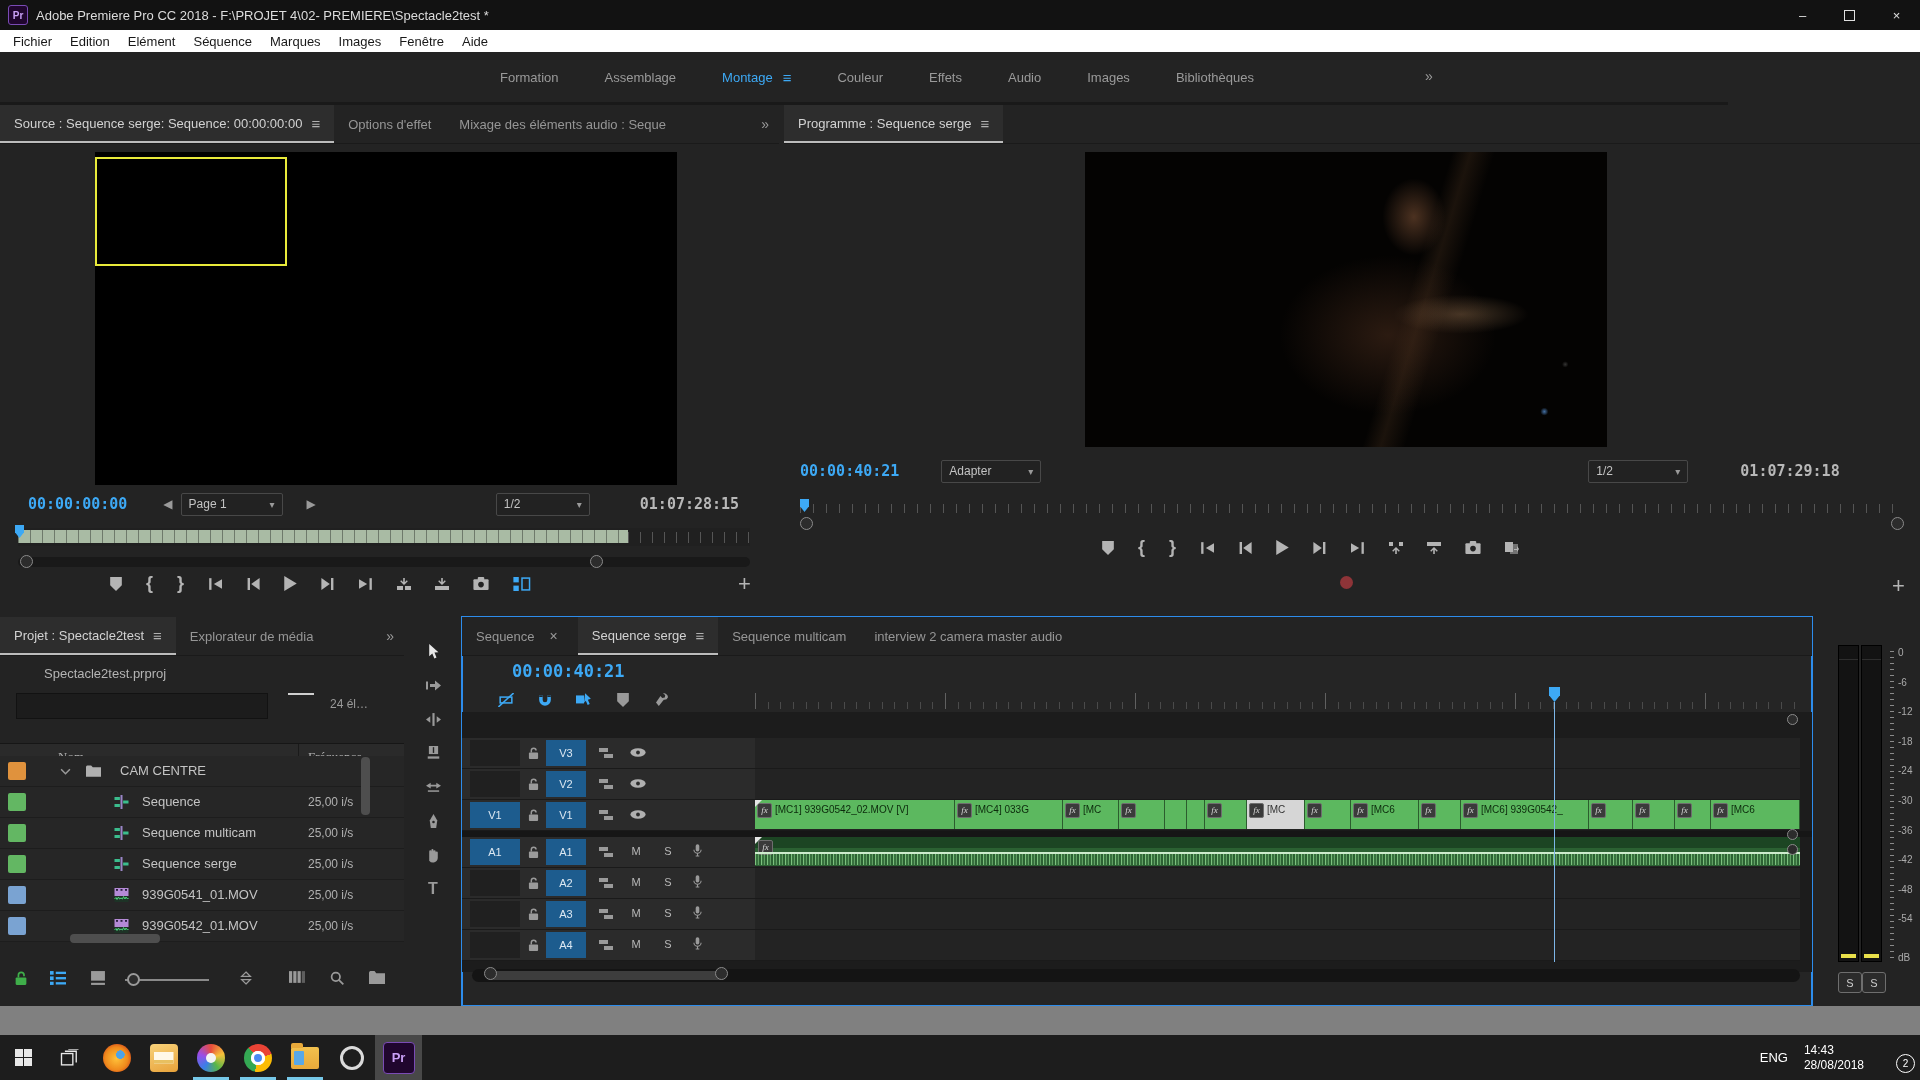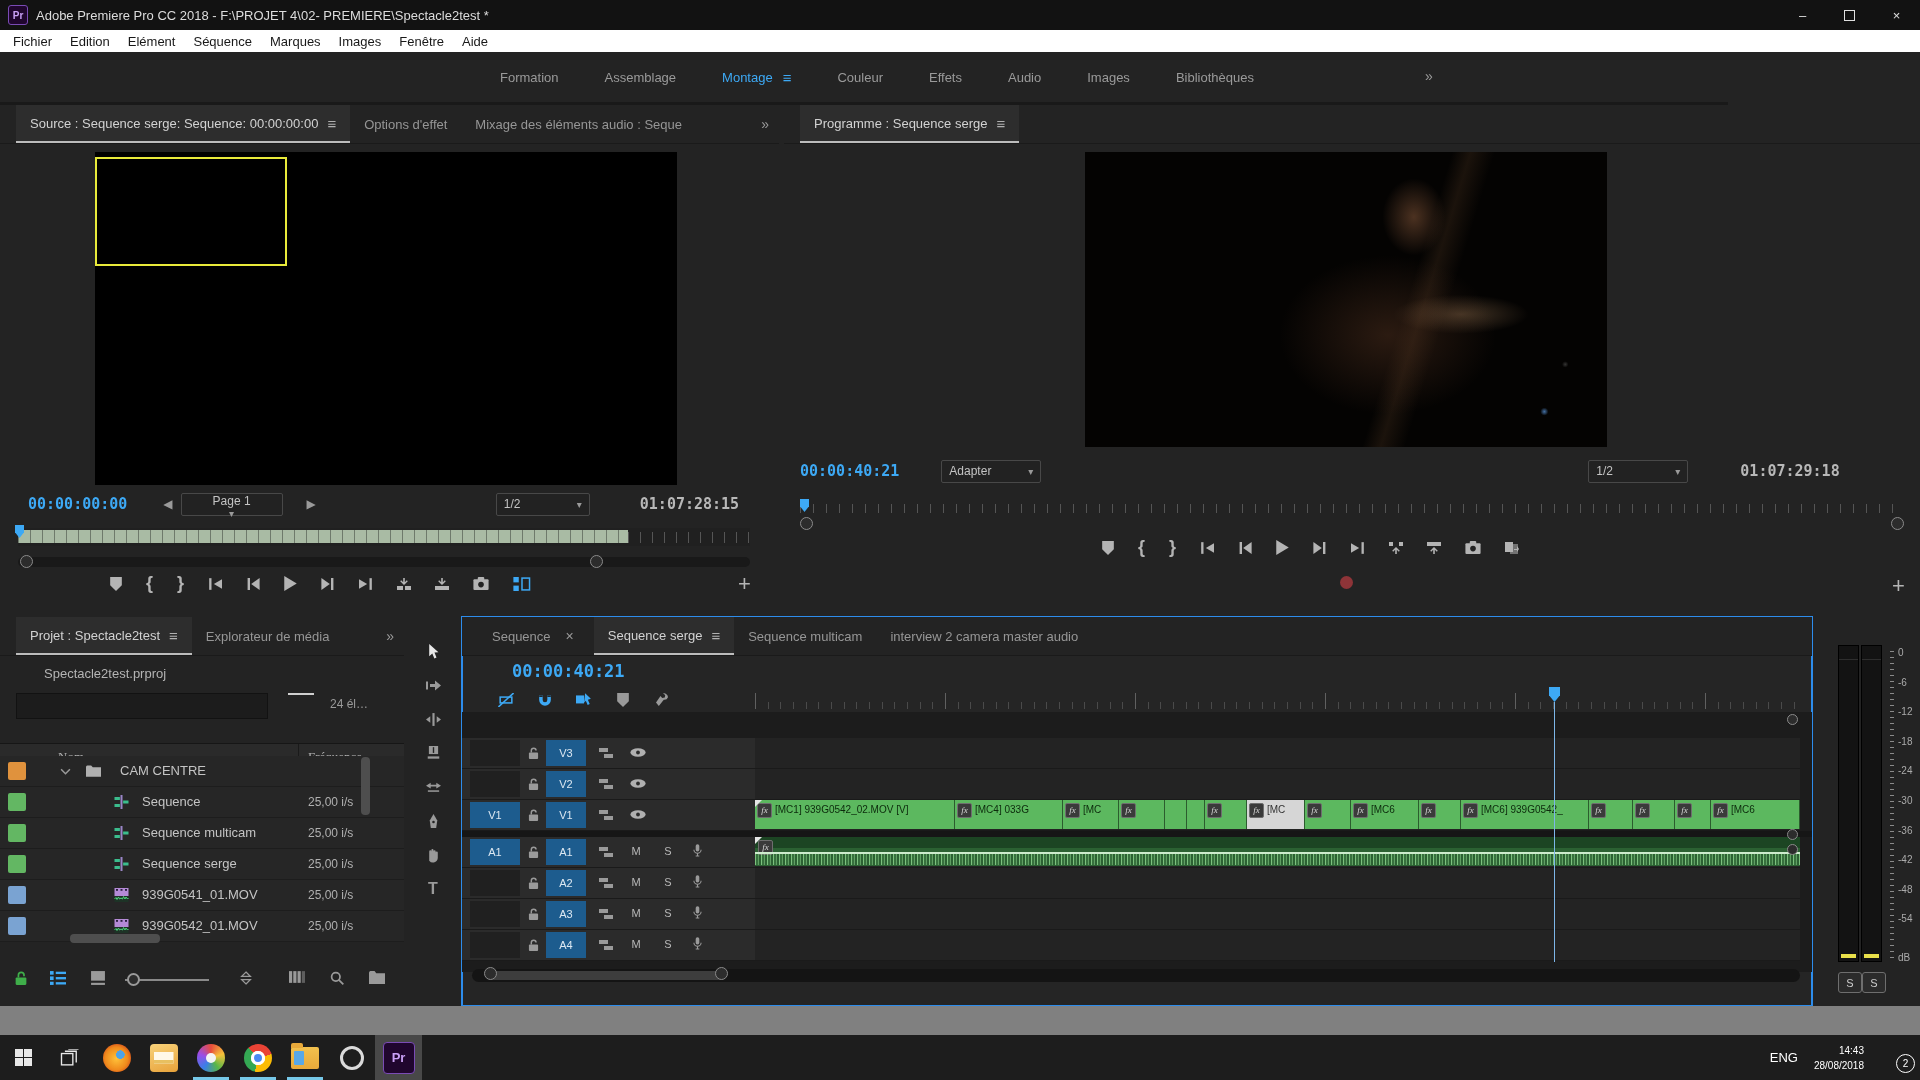--- a/index.html
+++ b/index.html
@@ -22,21 +22,21 @@
   .menu-item{color:#181818;padding:0 9px;font-size:13px;}
   
   #workspacebar{left:0;top:52px;width:1728px;height:53px;background:#232323;border-bottom:3px solid #191919;box-sizing:border-box;}
   #wsrow{position:absolute;left:500px;top:0;height:50px;display:flex;align-items:center;gap:46px;}
   .ws-tab{color:#9a9a9a;font-size:13px;white-space:nowrap;display:flex;align-items:center;gap:10px;}
   .ws-tab.active{color:#3da9f5;}
   .ws-tab .icon{color:#3da9f5;font-size:15px;line-height:15px;}
   #ws-overflow{position:absolute;left:1425px;top:16px;color:#9a9a9a;font-size:14px;}
   
   .panel{background:#232323;}
-  .tabrow{position:absolute;left:0;top:0;right:0;height:38px;background:#232323;display:flex;align-items:stretch;border-bottom:1px solid #1a1a1a;padding-left:16px;}
+  .tabrow{position:absolute;left:0;top:0;right:0;height:38px;background:#232323;display:flex;align-items:stretch;border-bottom:1px solid #1a1a1a;}
   .ptab{display:flex;align-items:center;gap:9px;padding:0 14px;color:#969696;font-size:13px;white-space:nowrap;}
   .ptab.active{background:#2d2d2d;color:#d2d2d2;border-bottom:2px solid #bcbcbc;}
   .ptab .icon{color:#b0b0b0;font-size:15px;line-height:13px;}
   .overflow{margin-left:auto;padding:0 10px;display:flex;align-items:center;color:#9a9a9a;font-size:14px;}
   .tc-blue{color:#3da9f5;font-family:"DejaVu Sans Mono",monospace;font-weight:bold;}
   .tc-gray{color:#b8b8b8;font-family:"DejaVu Sans Mono",monospace;font-weight:bold;}
   .dropdown{display:flex;align-items:center;justify-content:space-between;background:#222;border:1px solid #484848;
             border-radius:2px;color:#c4c4c4;font-size:12px;padding:0 7px;height:23px;box-sizing:border-box;}
   .dd-car{color:#9a9a9a;font-size:10px;}
   .tbtn{display:flex;align-items:center;justify-content:center;color:#b4b4b4;}
@@ -171,21 +171,21 @@
   #chrome-i:after{content:"";position:absolute;left:7px;top:7px;width:14px;height:14px;border-radius:50%;background:#fff;box-shadow:inset 0 0 0 3px #fff;}
   #chrome-i:before{content:"";position:absolute;left:10px;top:10px;width:8px;height:8px;border-radius:50%;background:#4a8af4;z-index:1;}
   #explorer-i{width:28px;height:22px;background:linear-gradient(#f2c14e,#e8a93a);border-radius:2px;position:relative;}
   #explorer-i:before{content:"";position:absolute;left:0;top:-4px;width:12px;height:5px;background:#e8a93a;border-radius:2px 2px 0 0;}
   #explorer-i:after{content:"";position:absolute;left:3px;top:4px;width:10px;height:14px;background:#58a8e8;border-radius:1px;}
   #cortana-i{width:24px;height:24px;border:3px solid #dadada;border-radius:50%;box-sizing:border-box;}
   #premiere-i{width:30px;height:30px;background:#20062e;border:1px solid #7a4bb5;border-radius:4px;color:#c9a0f5;
               font-size:13px;font-weight:bold;display:flex;align-items:center;justify-content:center;}
   #tray{margin-left:auto;display:flex;align-items:center;gap:16px;padding-right:12px;color:#fff;}
   .tray-ic{width:18px;height:14px;color:#fff;}
-  #tb-clock{text-align:right;font-size:10px;line-height:15px;color:#fff;}
+  #tb-clock{text-align:left;font-size:12px;line-height:15px;color:#fff;}
   #notif{position:relative;width:28px;height:22px;color:#fff;}
   #notif-badge{position:absolute;right:-7px;bottom:-4px;width:17px;height:17px;border:1px solid #fff;border-radius:50%;
                background:#1d1d1d;font-size:10px;display:flex;align-items:center;justify-content:center;}
 </style>
 </head>
 <body>
 
 <div id="root">
 
   <div id="titlebar" class="abs">
@@ -238,21 +238,21 @@
           <span>Mixage des éléments audio : Seque</span>
         </div>
         <span class="overflow">»</span>
       </div>
     <div id="src-video" class="abs">
       <div id="src-saferect" class="abs"></div>
     </div>
     <div class="mon-controls" style="left:0;right:0;top:385px;height:28px;">
       <span class="tc-blue" style="margin-left:28px;font-size:15px;">00:00:00:00</span>
       <span class="tbtn" style="margin-left:36px;font-size:12px;color:#9a9a9a;">◀</span>
-      <span class="dropdown" style="width:102px;margin-left:8px;flex-direction:column;">
+      <span class="dropdown" style="width:102px;margin-left:8px;">
         <span>Page 1</span>
           <span class="dd-car">▾</span>
       </span>
       <span class="icon" style="width:14px;height:16px;color:#9a9a9a;margin-left:6px;"></span>
       <span class="tbtn" style="margin-left:4px;font-size:12px;color:#9a9a9a;">▶</span>
       <span class="icon" style="width:13px;height:15px;color:#9a9a9a;margin-left:42px;"></span>
       <span class="icon" style="width:17px;height:13px;color:#9a9a9a;margin-left:20px;"></span>
       <span class="dropdown" style="width:94px;margin-left:88px;">
         <span>1/2</span>
           <span class="dd-car">▾</span>

